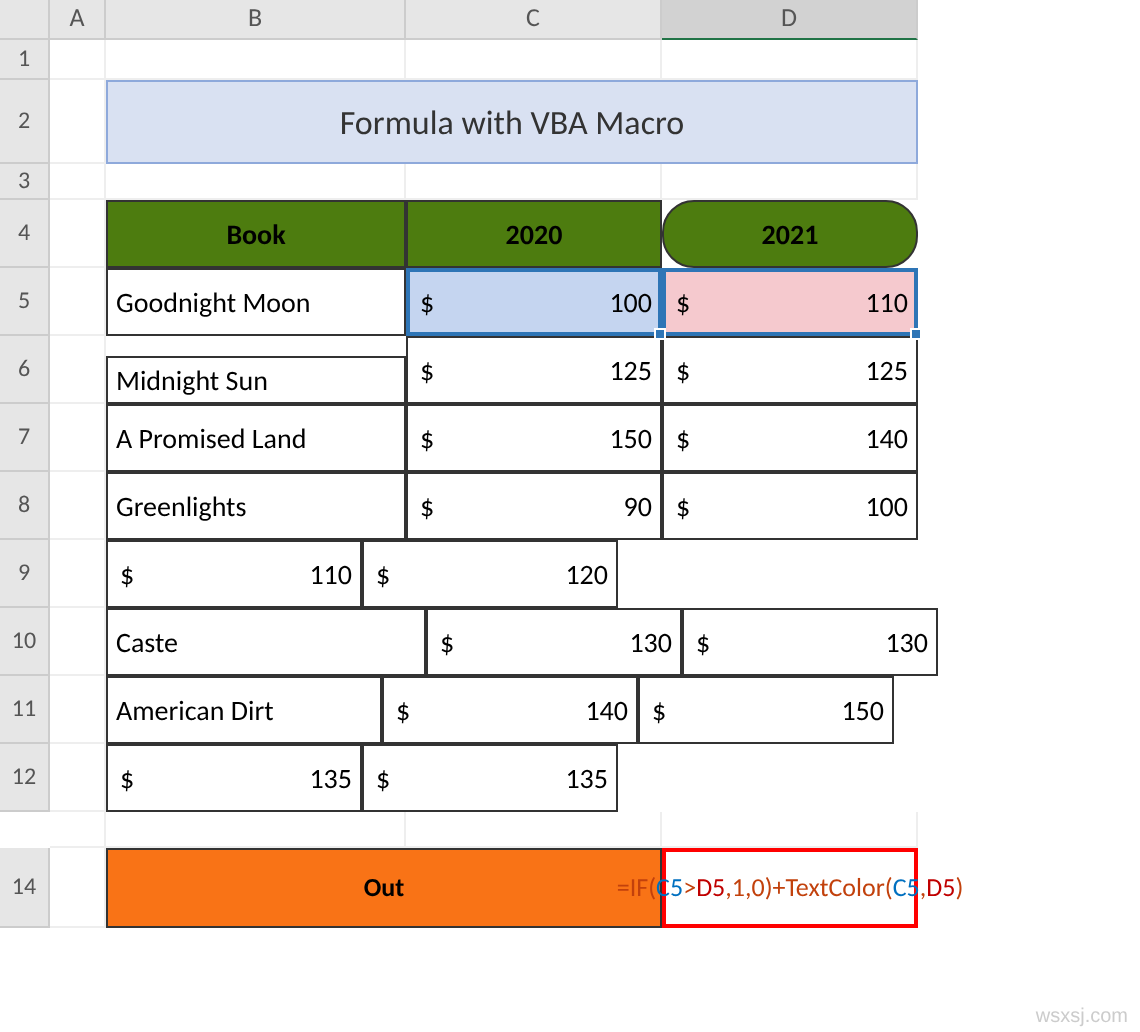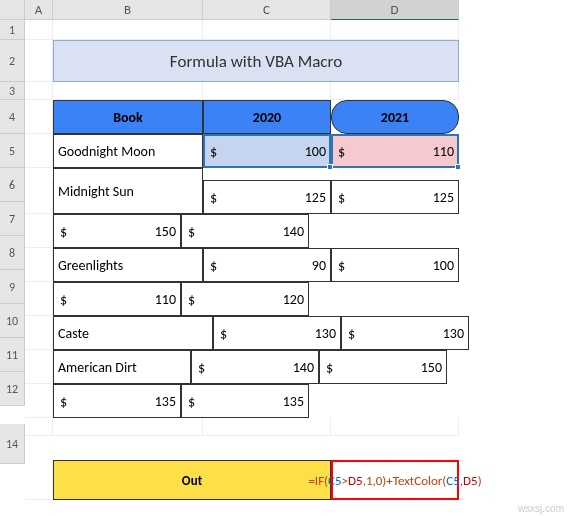--- a/index.html
+++ b/index.html
@@ -71,21 +71,21 @@
     .title-cell {
       background: #d9e1f2;
       border: 1px solid #8ea9db;
       font-size: 17px;
       font-weight: 400;
       color: #333;
       justify-content: center;
     }
     
     .thead {
-      background: #3b82f6;
+      background: #4d7c0f;
       border: 1px solid #333;
       font-weight: bold;
       font-size: 14px;
       justify-content: center;
     }
     .tcell {
       border: 1px solid #333;
       font-size: 14px;
       background: #fff;
     }
@@ -102,25 +102,24 @@
     .sel-handle {
       position: absolute;
       right: -3px; bottom: -3px;
       width: 6px; height: 6px;
       background: #2e75b6;
       border: 1px solid #fff;
       z-index: 10;
     }
     
     .out-label {
-      background: #fde047;
+      background: #f97316;
       border: 1px solid #333;
       font-weight: bold;
       justify-content: center;
-      margin-top: 24px;
     }
     .formula-box {
       border: 2px solid red;
       background: #fff;
       font-size: 13px;
       justify-content: center;
       padding: 2px 4px;
     }
     .fml-black { color: #c2410c; }
     .fml-blue { color: #0070c0; }
@@ -194,32 +193,33 @@
           <div class="sel-handle"></div>
         </div>
         <div class="cell tcell money hl-red sel-border" style="width: 128px; height: 34px;">
           <span class="sym">$</span>
           <span class="val">110</span>
           <div class="sel-handle"></div>
         </div>
       </div>
       <div class="cell-row">
         <div class="cell" style="width: 28px; height: 34px;"></div>
-        <div class="cell tcell" style="width: 150px; height: 46px;">Midnight Sun</div>
+        <div class="cell tcell" style="width: 150px; height: 24px;">Midnight Sun</div>
         <div class="cell tcell money" style="width: 128px; height: 34px;">
           <span class="sym">$</span>
           <span class="val">125</span>
         </div>
         <div class="cell tcell money" style="width: 128px; height: 34px;">
           <span class="sym">$</span>
           <span class="val">125</span>
         </div>
       </div>
       <div class="cell-row">
         <div class="cell" style="width: 28px; height: 34px;"></div>
+        <div class="cell tcell" style="width: 150px; height: 34px;">A Promised Land</div>
         <div class="cell tcell money" style="width: 128px; height: 34px;">
           <span class="sym">$</span>
           <span class="val">150</span>
         </div>
         <div class="cell tcell money" style="width: 128px; height: 34px;">
           <span class="sym">$</span>
           <span class="val">140</span>
         </div>
       </div>
       <div class="cell-row">

